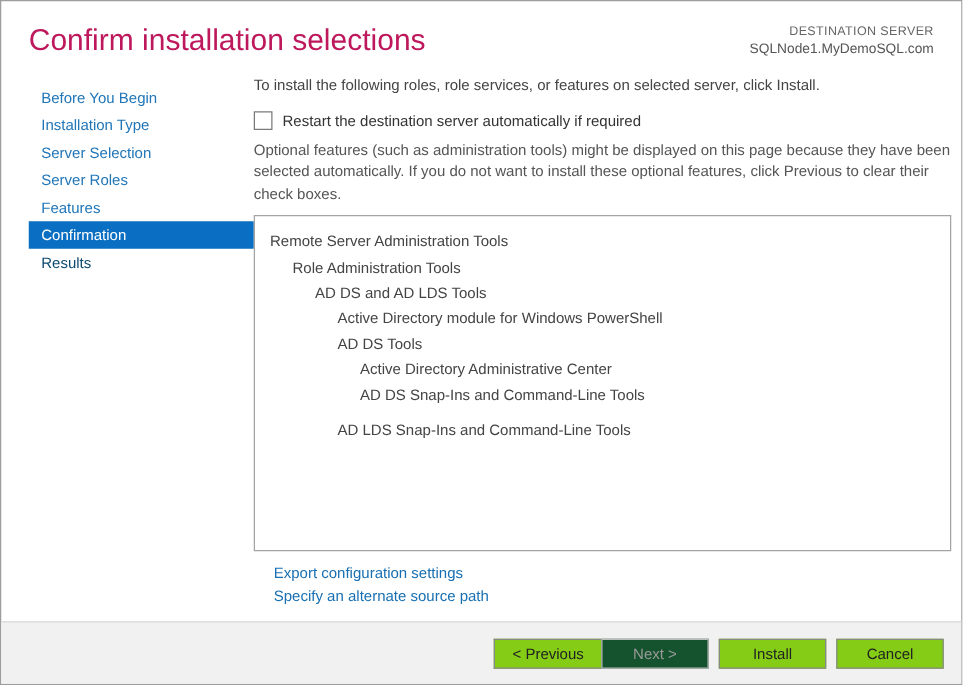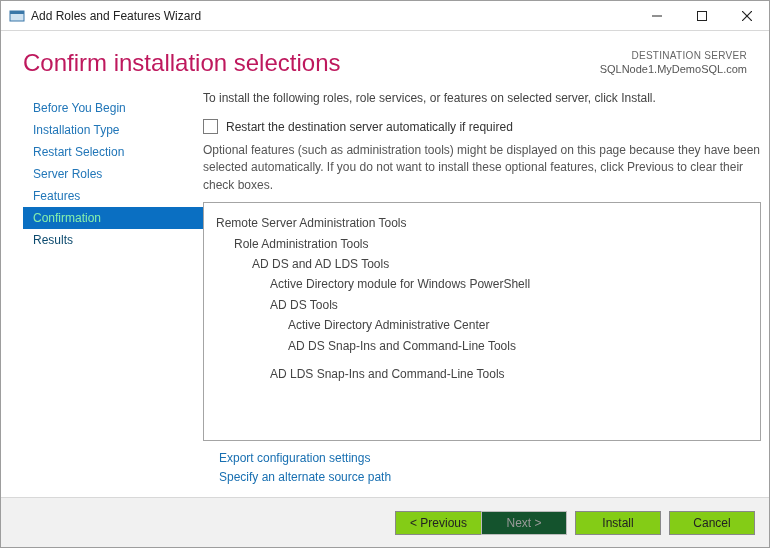--- a/index.html
+++ b/index.html
@@ -11,21 +11,21 @@
   .titlebar .spacer { flex:1; }
   .win-btn { width:45px; height:30px; display:flex; align-items:center; justify-content:center; cursor:pointer; }
   .win-btn svg { width:10px; height:10px; }
   .header { padding:18px 22px 6px 22px; display:flex; align-items:flex-start; }
   .header h1 { margin:0; font-weight:300; font-size:24px; color:#be185d; flex:1; }
   .dest { text-align:right; font-size:11px; color:#555; line-height:1.3; }
   .dest .lbl { font-size:10px; color:#666; letter-spacing:.3px; }
   .body { flex:1; display:flex; padding:8px 8px 0 22px; min-height:0; }
   .sidebar { width:180px; padding-top:6px; }
   .side-item { padding:4px 10px; font-size:12px; color:#2176b8; cursor:pointer; }
-  .side-item.active { background:#0a6fc2; color:#86efac; }
+  .side-item.active { background:#0a6fc2; color:#ffffff; }
   .side-item.disabled { color:#0c4a6e; cursor:default; }
   .main { flex:1; display:flex; flex-direction:column; min-width:0; }
   .intro { font-size:12px; color:#444; margin-bottom:14px; }
   .chk-row { display:flex; align-items:center; gap:8px; margin-bottom:8px; }
   .chk { width:15px; height:15px; border:1px solid #7a7a7a; background:#fff; }
   .optional { font-size:12px; color:#555; line-height:1.45; margin-bottom:8px; }
   .tree-box { border:1px solid #a4a4a4; padding:10px 12px 8px 12px; flex:1; overflow:auto; font-size:12px; color:#444; line-height:1.7; }
   .tree-l1 { padding-left:18px; }
   .tree-l2 { padding-left:36px; }
   .tree-l3 { padding-left:54px; }
@@ -37,60 +37,34 @@
   .btn { min-width:86px; height:24px; padding:0 14px; border:1px solid #888; background:#84cc16; font-size:12px; color:#222; display:flex; align-items:center; justify-content:center; cursor:pointer; }
   .btn.disabled { color:#9a9a9a; cursor:default; border-color:#bcbcbc; background:#14532d; }
   .btn-pair { display:flex; }
   .btn-pair .btn:first-child { border-right:none; }
 </style>
 </head>
 <body>
 
 <div class="window">
 
-  <div class="titlebar">
-    <span class="app-icon">
-      <svg viewBox="0 0 16 16">
-          <rect x="1" y="3" width="14" height="10" fill="#d0e3f2" stroke="#3a77a8"></rect>
-          <rect x="1" y="3" width="14" height="3" fill="#3a77a8"></rect>
-        </svg>
-    </span>
-    <span class="title">Add Roles and Features Wizard</span>
-    <span class="spacer"></span>
-    <div class="win-btn">
-        <svg viewBox="0 0 10 10">
-          <line x1="0" y1="5" x2="10" y2="5" stroke="#222" stroke-width="1"></line>
-        </svg>
-      </div>
-    <div class="win-btn">
-        <svg viewBox="0 0 10 10">
-          <rect x="0.5" y="0.5" width="9" height="9" fill="none" stroke="#222" stroke-width="1"></rect>
-        </svg>
-      </div>
-    <div class="win-btn">
-        <svg viewBox="0 0 10 10">
-          <line x1="0" y1="0" x2="10" y2="10" stroke="#222" stroke-width="1.2"></line>
-          <line x1="10" y1="0" x2="0" y2="10" stroke="#222" stroke-width="1.2"></line>
-        </svg>
-      </div>
-  </div>
 
   <div class="header">
     <h1>Confirm installation selections</h1>
     <div class="dest">
       <div class="lbl">DESTINATION SERVER</div>
       <div>SQLNode1.MyDemoSQL.com</div>
     </div>
   </div>
 
   <div class="body">
     <div class="sidebar">
       <div class="side-item">Before You Begin</div>
       <div class="side-item">Installation Type</div>
-      <div class="side-item">Restart Selection</div>
+      <div class="side-item">Server Selection</div>
       <div class="side-item">Server Roles</div>
       <div class="side-item">Features</div>
       <div class="side-item active">Confirmation</div>
       <div class="side-item disabled">Results</div>
     </div>
 
     <div class="main">
       <div class="intro">To install the following roles, role services, or features on selected server, click Install.</div>
 
       <div class="chk-row">

